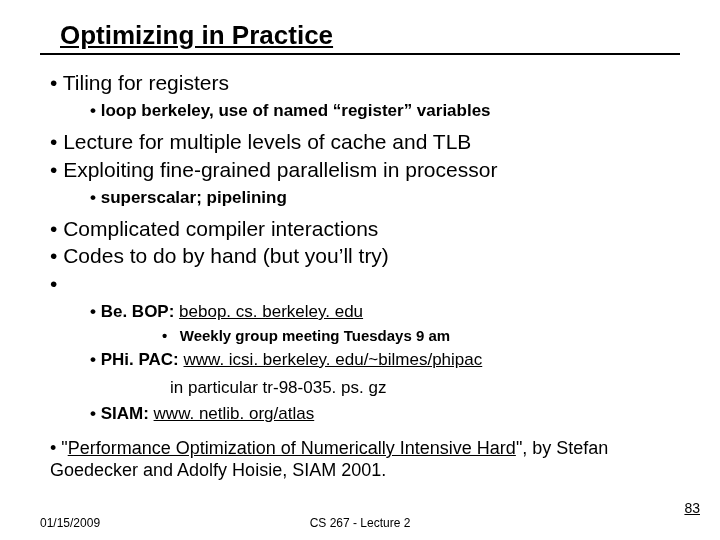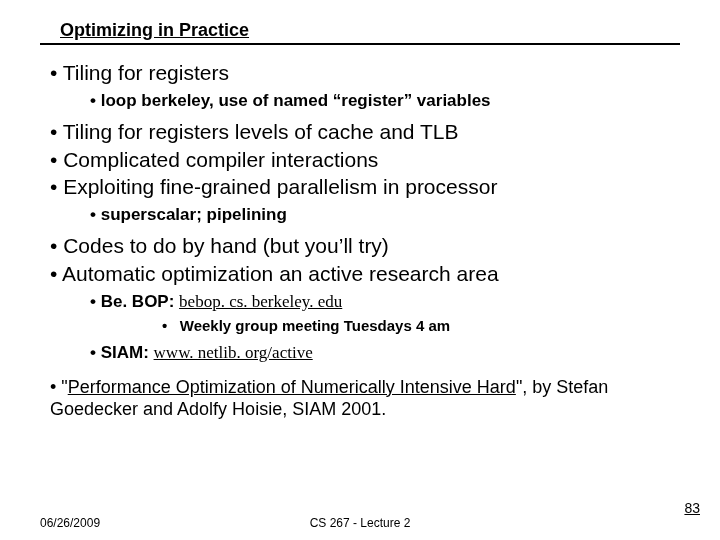--- a/index.html
+++ b/index.html
@@ -10,21 +10,21 @@
     background: #fff;
     font-family: Arial, Helvetica, sans-serif;
     color: #000;
     position: relative;
     overflow: hidden;
   }
   .slide {
     padding: 20px 40px 0 40px;
   }
   .title {
-    font-size: 18px;
+    font-size: 26px;
     font-weight: bold;
     text-decoration: underline;
     margin: 0 0 18px 20px;
     padding-bottom: 2px;
   }
   .title-rule {
     border: none;
     border-top: 2px solid #000;
     margin: -18px 0 14px 0;
   }
@@ -56,21 +56,21 @@
     font-weight: bold;
     margin-left: 72px;
     margin-top: 3px;
     margin-bottom: 3px;
   }
   .lvl3 > li::before {
     content: "•   ";
     white-space: pre;
   }
   .mono {
-    font-family: Liberation Serif, serif;
+    font-family: Liberation Sans, sans-serif;
     font-weight: normal;
   }
   .link {
     text-decoration: underline;
   }
   .indent-extra {
     margin-left: 120px;
     font-size: 17px;
   }
   .lvl1b {
@@ -109,45 +109,51 @@
 <div class="slide">
   <div class="title">Optimizing in Practice</div>
   <hr class="title-rule">
 
   <ul class="lvl1">
     <li><span>Tiling for registers</span>
       <ul class="lvl2">
         <li>loop berkeley, use of named “register” variables</li>
       </ul>
     </li>
-    <li>Tiling for registers levels of cache and TLB</li>
-    <li>Complicated compiler interactions</li>
+    <li>Lecture for multiple levels of cache and TLB</li>
     <li><span>Exploiting fine-grained parallelism in processor</span>
       <ul class="lvl2">
         <li>superscalar; pipelining</li>
       </ul>
     </li>
+    <li>Complicated compiler interactions</li>
     <li>Codes to do by hand (but you’ll try)</li>
-    <li><span>Automatic optimization an active research area</span>
+    <li>
       <ul class="lvl2">
         <li>
           <span>Be. BOP: </span><span class="mono link">bebop. cs. berkeley. edu</span>
           <ul class="lvl3">
-            <li>Weekly group meeting Tuesdays 4 am</li>
+            <li>Weekly group meeting Tuesdays 9 am</li>
           </ul>
         </li>
+        <li>
+          <span>PHi. PAC: </span><span class="mono link">www. icsi. berkeley. edu/~bilmes/phipac</span>
+        </li>
       </ul>
+      <div class="indent-extra">
+        <span>in particular </span><span class="mono">tr-98-035. ps. gz</span>
+      </div>
       <ul class="lvl2">
         <li>
-          <span>SIAM: </span><span class="mono link">www. netlib. org/active</span>
+          <span>SIAM: </span><span class="mono link">www. netlib. org/atlas</span>
         </li>
       </ul>
     </li>
   </ul>
 
   <div class="lvl1b">
     <span>"</span><span class="link">Performance Optimization of Numerically Intensive Hard</span><span>", by Stefan Goedecker and Adolfy Hoisie, SIAM 2001.</span>
   </div>
 </div>
 
-<div class="footer-left">06/26/2009</div>
+<div class="footer-left">01/15/2009</div>
 <div class="footer-center">CS 267 - Lecture 2</div>
 <div class="footer-right">83</div>
 
 </body></html>

